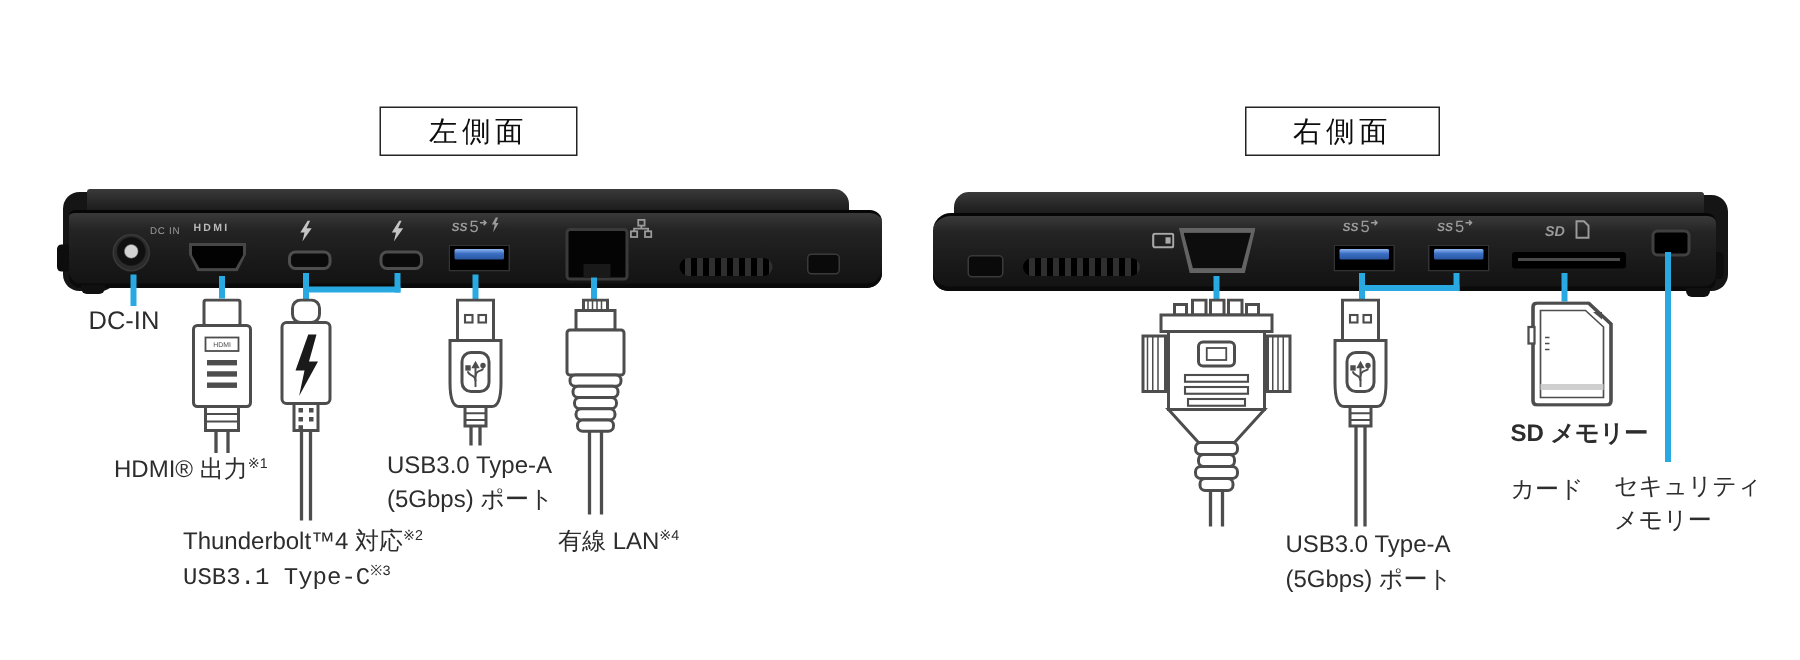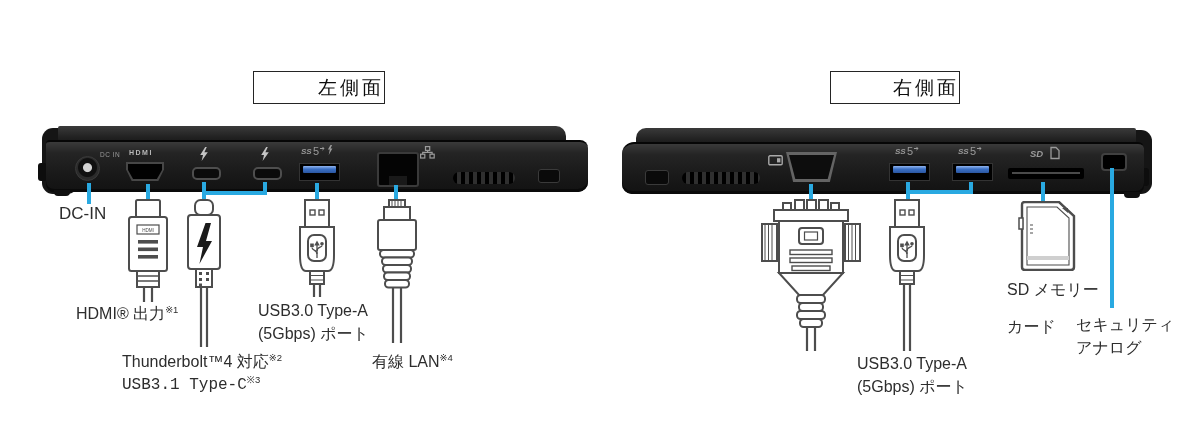--- a/index.html
+++ b/index.html
@@ -1,19 +1,19 @@
 <!DOCTYPE html>
 <html><head>
 <meta charset="utf-8">
 <style>
   html,body{margin:0;padding:0;background:#fff;}
   .stage{position:relative;width:1200px;height:440px;background:#ffffff;overflow:hidden;
          font-family:"Liberation Sans","DejaVu Sans",sans-serif;}
   .abs{position:absolute;}
-  .titlebox{position:absolute;display:flex;align-items:center;justify-content:flex-end;
+  .titlebox{position:absolute;display:flex;align-items:center;justify-content:center;
             border:1.5px solid #242424;background:#fff;font-size:19px;letter-spacing:3px;color:#0d0d0d;}
   .lbl{position:absolute;font-size:16px;color:#2d2d2d;white-space:nowrap;line-height:1.25;}
   .lbl sup{font-size:9.5px;}
   .cline{position:absolute;background:#29a9e1;}
   .marking{position:absolute;white-space:nowrap;color:#9b9b9b;}
   .lid{position:absolute;background:linear-gradient(180deg,#3a3a3a,#232323 70%,#1b1b1b);}
   .lbody{position:absolute;background:linear-gradient(180deg,#3a3a3a 0%,#242424 22%,#191919 65%,#121212 100%);
          border-top:2px solid #060606;box-shadow:inset 0 -3px 0 #0a0a0a;}
   .hinge{position:absolute;background:#151515;border-radius:11px;}
   .foot{position:absolute;background:#101010;border-radius:0 0 4px 4px;}
@@ -290,26 +290,26 @@
   <div class="lbl" style="left:356px;top:352px;margin-left:16px;">
     <span>有線 LAN</span><sup>※4</sup>
   </div>
 
   <div class="lbl" style="left:857px;top:354px;">
     <span>USB3.0 Type-A</span>
   </div>
   <div class="lbl" style="left:857px;top:377px;">
     <span>(5Gbps) ポート</span>
   </div>
-  <div class="lbl" style="left:1007px;top:280px;">
+  <div class="lbl" style="left:1007px;top:280px;font-weight:bold;">
     <span>SD メモリー</span>
   </div>
   <div class="lbl" style="left:1007px;top:317px;">
     <span>カード</span>
   </div>
   <div class="lbl" style="left:1076px;top:315px;font-family:Liberation Serif, serif;">
     <span>セキュリティ</span>
   </div>
   <div class="lbl" style="left:1076px;top:338px;">
-    <span>アナログ</span>
+    <span>メモリー</span>
   </div>
 
 </div>
 
 </body></html>

